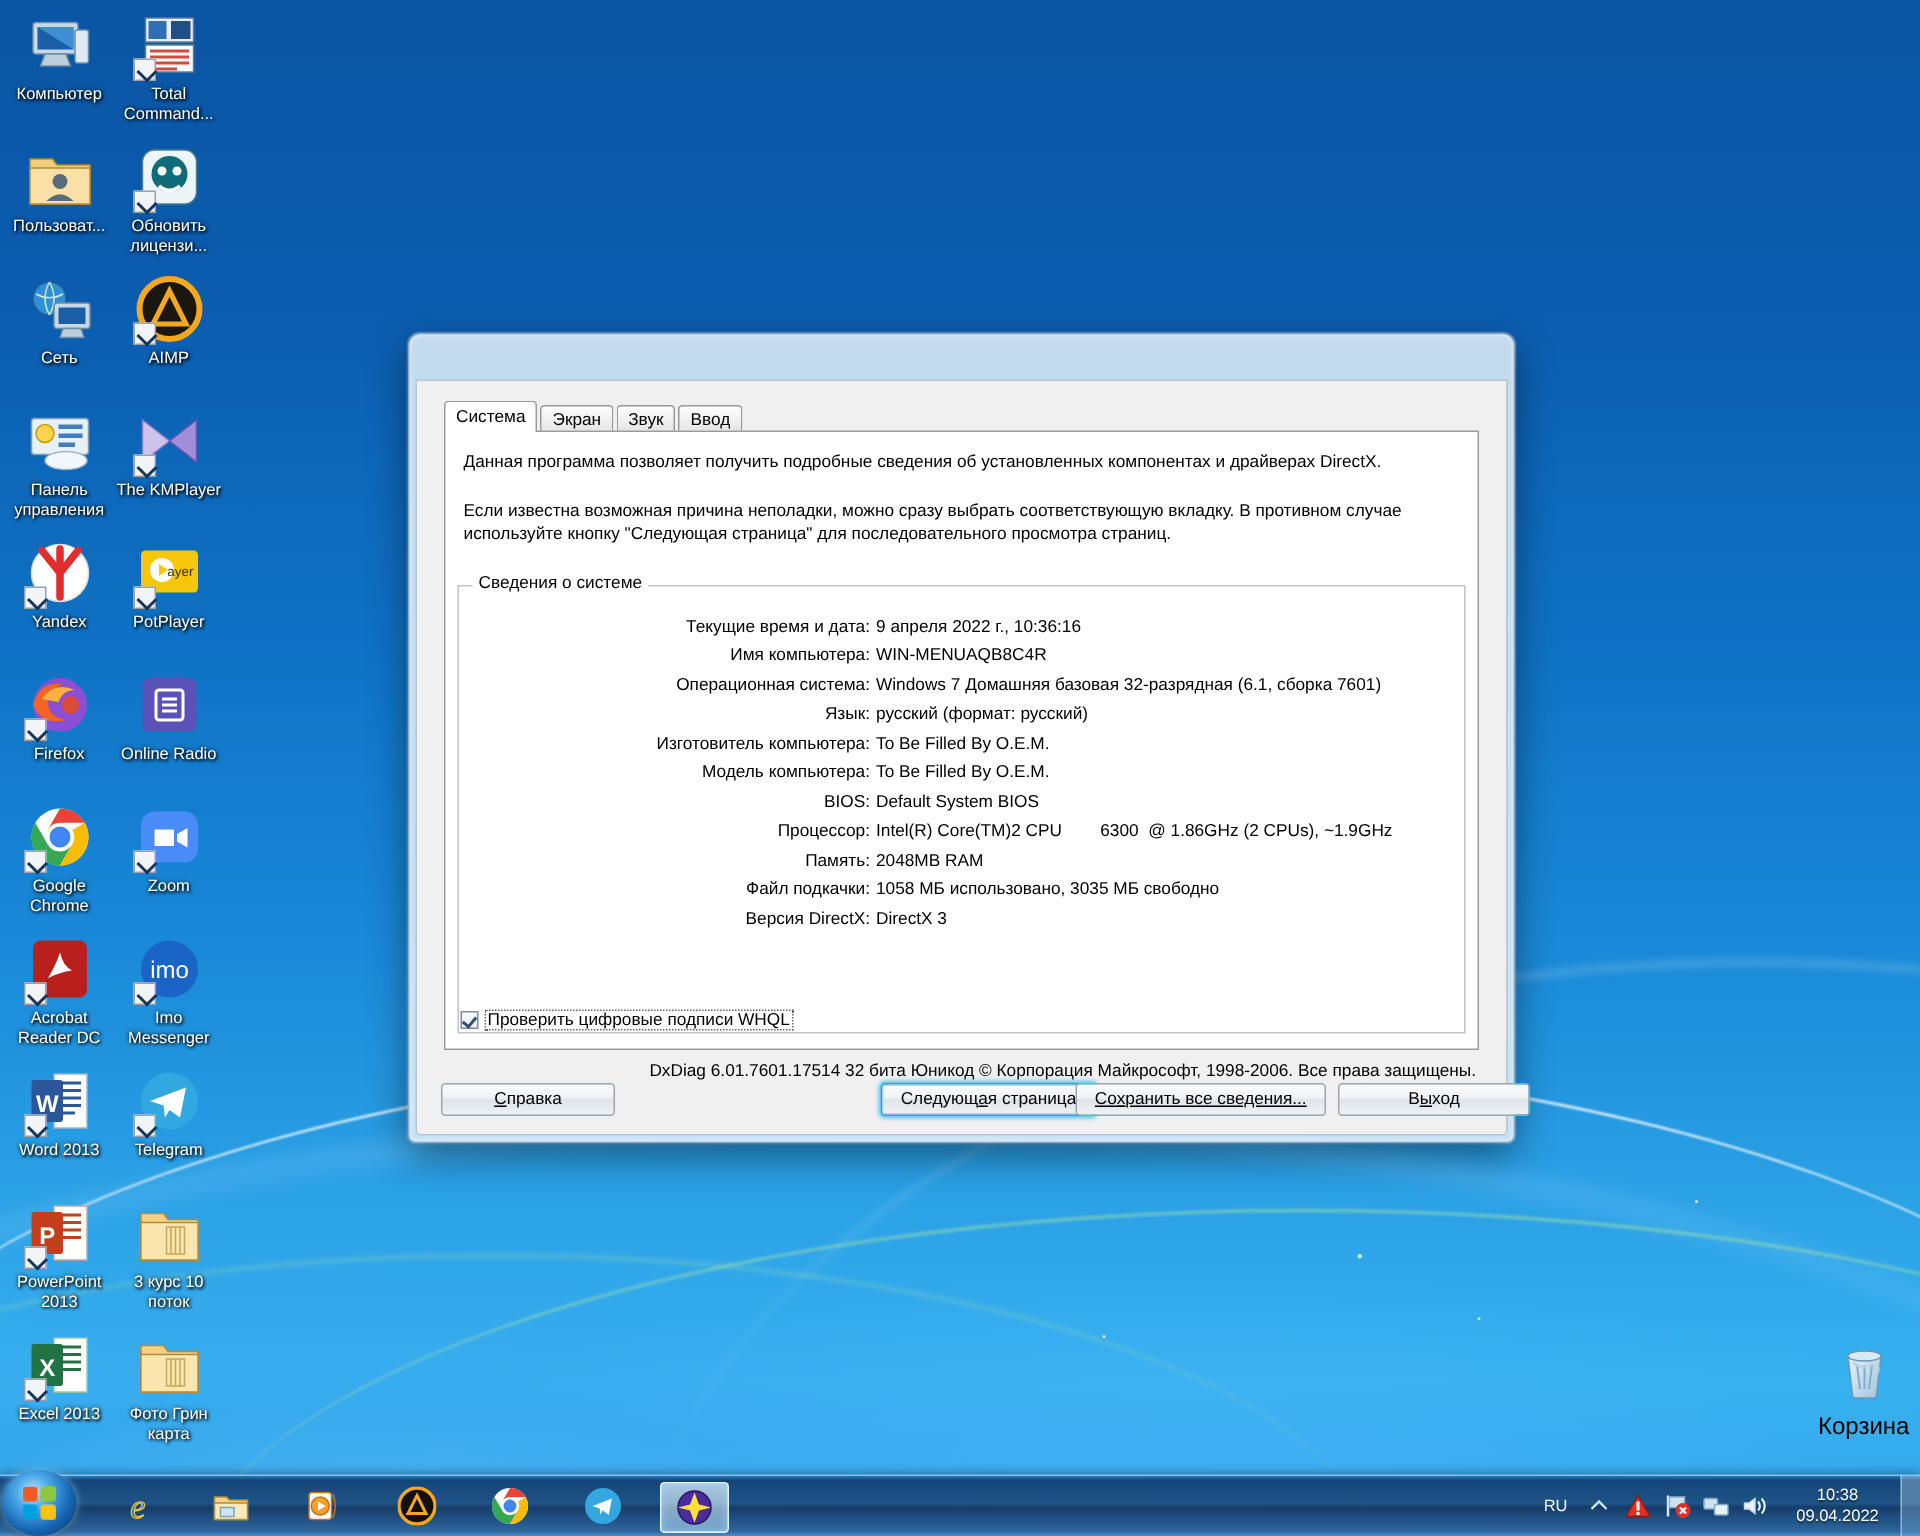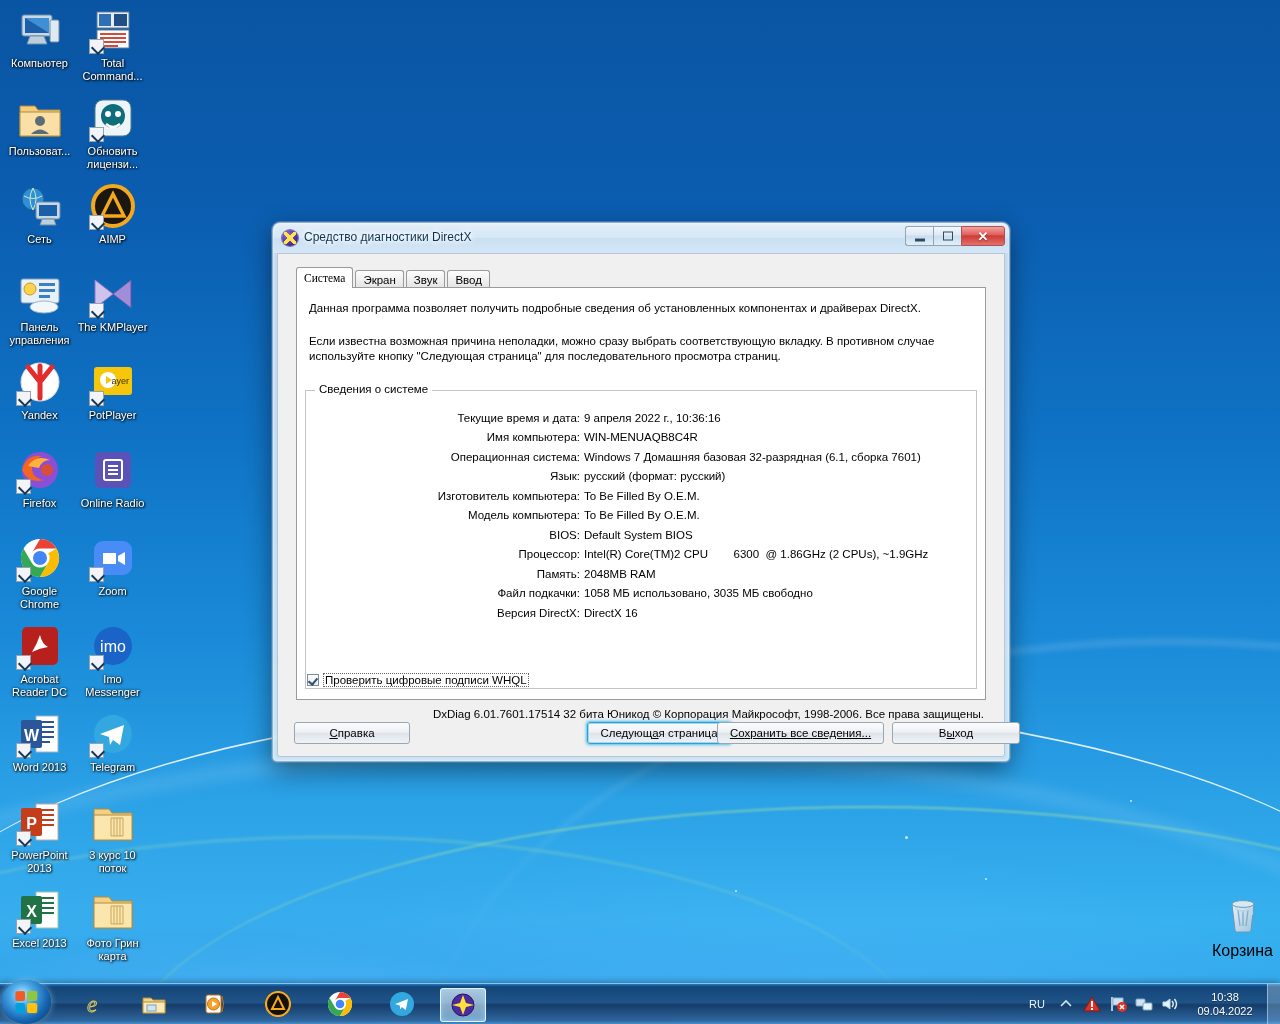--- a/index.html
+++ b/index.html
@@ -90,21 +90,21 @@
 
   #clientarea{position:absolute;left:4px;right:4px;top:30px;bottom:4px;
     background:#f0f0f0;border:1px solid #b6c6d4;border-radius:0 0 3px 3px;box-sizing:border-box;}
 
   
   #tabstrip{position:absolute;left:18px;top:14px;right:18px;height:20px;display:flex;align-items:flex-end;}
   .tab{height:18px;padding:0 7px;margin-right:2px;font-size:11.5px;color:#000;
     background:linear-gradient(180deg,#fdfdfd,#e4e4e4);
     border:1px solid #9a9a9a;border-bottom:none;border-radius:3px 3px 0 0;
     display:flex;align-items:center;box-sizing:border-box;cursor:default;}
-  .tab.active{height:21px;background:#fff;border-color:#9a9a9a;position:relative;z-index:3;font-family:Liberation Serif, serif;}
+  .tab.active{height:21px;background:#fff;border-color:#9a9a9a;position:relative;z-index:3;}
   #tabpanel{position:absolute;left:18px;right:18px;top:33px;bottom:56px;
     background:#fff;border:1px solid #9a9a9a;box-sizing:border-box;}
 
   .intro{position:absolute;left:12px;right:14px;font-size:11.5px;color:#000;line-height:15px;}
   .intro1{top:13px;}
   .intro2{top:46px;}
 
   
   #sysgroup{position:absolute;left:8px;right:8px;top:102px;bottom:10px;
     border:1px solid #c4c4c4;box-sizing:border-box;}
@@ -413,35 +413,20 @@
       <ellipse cx="24" cy="14" rx="11" ry="3.4" fill="#d7e9f5" stroke="#6f96b4"></ellipse>
       <path d="M19 20 l2 16 M24 20 l0 16 M29 20 l-2 16" stroke="#86aec9" stroke-width="1.4" fill="none"></path>
       <path d="M16 18 q6 5 12 2 t5 5" stroke="#b9d6e8" stroke-width="2" fill="none" opacity=".8"></path>
     </svg>
   </div>
   <div class="lbl">Корзина</div>
 </div>
 
 <div id="dxwin">
 
-  <div id="titlebar">
-    <div id="dxicon"></div>
-    <div class="tt">Средство диагностики DirectX</div>
-    <div class="wbtns">
-      <div class="wbtn min">
-          <span class="g"></span>
-        </div>
-      <div class="wbtn max">
-          <span class="g"></span>
-        </div>
-      <div class="wbtn close">
-          <span class="g">✕</span>
-        </div>
-    </div>
-  </div>
 
   <div id="clientarea">
 
     <div id="tabstrip">
         <div class="tab active">Система</div>
         <div class="tab">Экран</div>
         <div class="tab">Звук</div>
         <div class="tab">Ввод</div>
       </div>
 
@@ -487,21 +472,21 @@
             <div class="row">
               <div class="k">Память:</div>
               <div class="v">2048MB RAM</div>
             </div>
             <div class="row">
               <div class="k">Файл подкачки:</div>
               <div class="v">1058 МБ использовано, 3035 МБ свободно</div>
             </div>
             <div class="row">
               <div class="k">Версия DirectX:</div>
-              <div class="v">DirectX 16</div>
+              <div class="v">DirectX 3</div>
             </div>
           </div>
       </fieldset>
 
       <div id="whqlwrap">
         <span id="whqlbox"></span>
         <span id="whqllabel">Проверить цифровые подписи WHQL</span>
       </div>
     </div>
 

